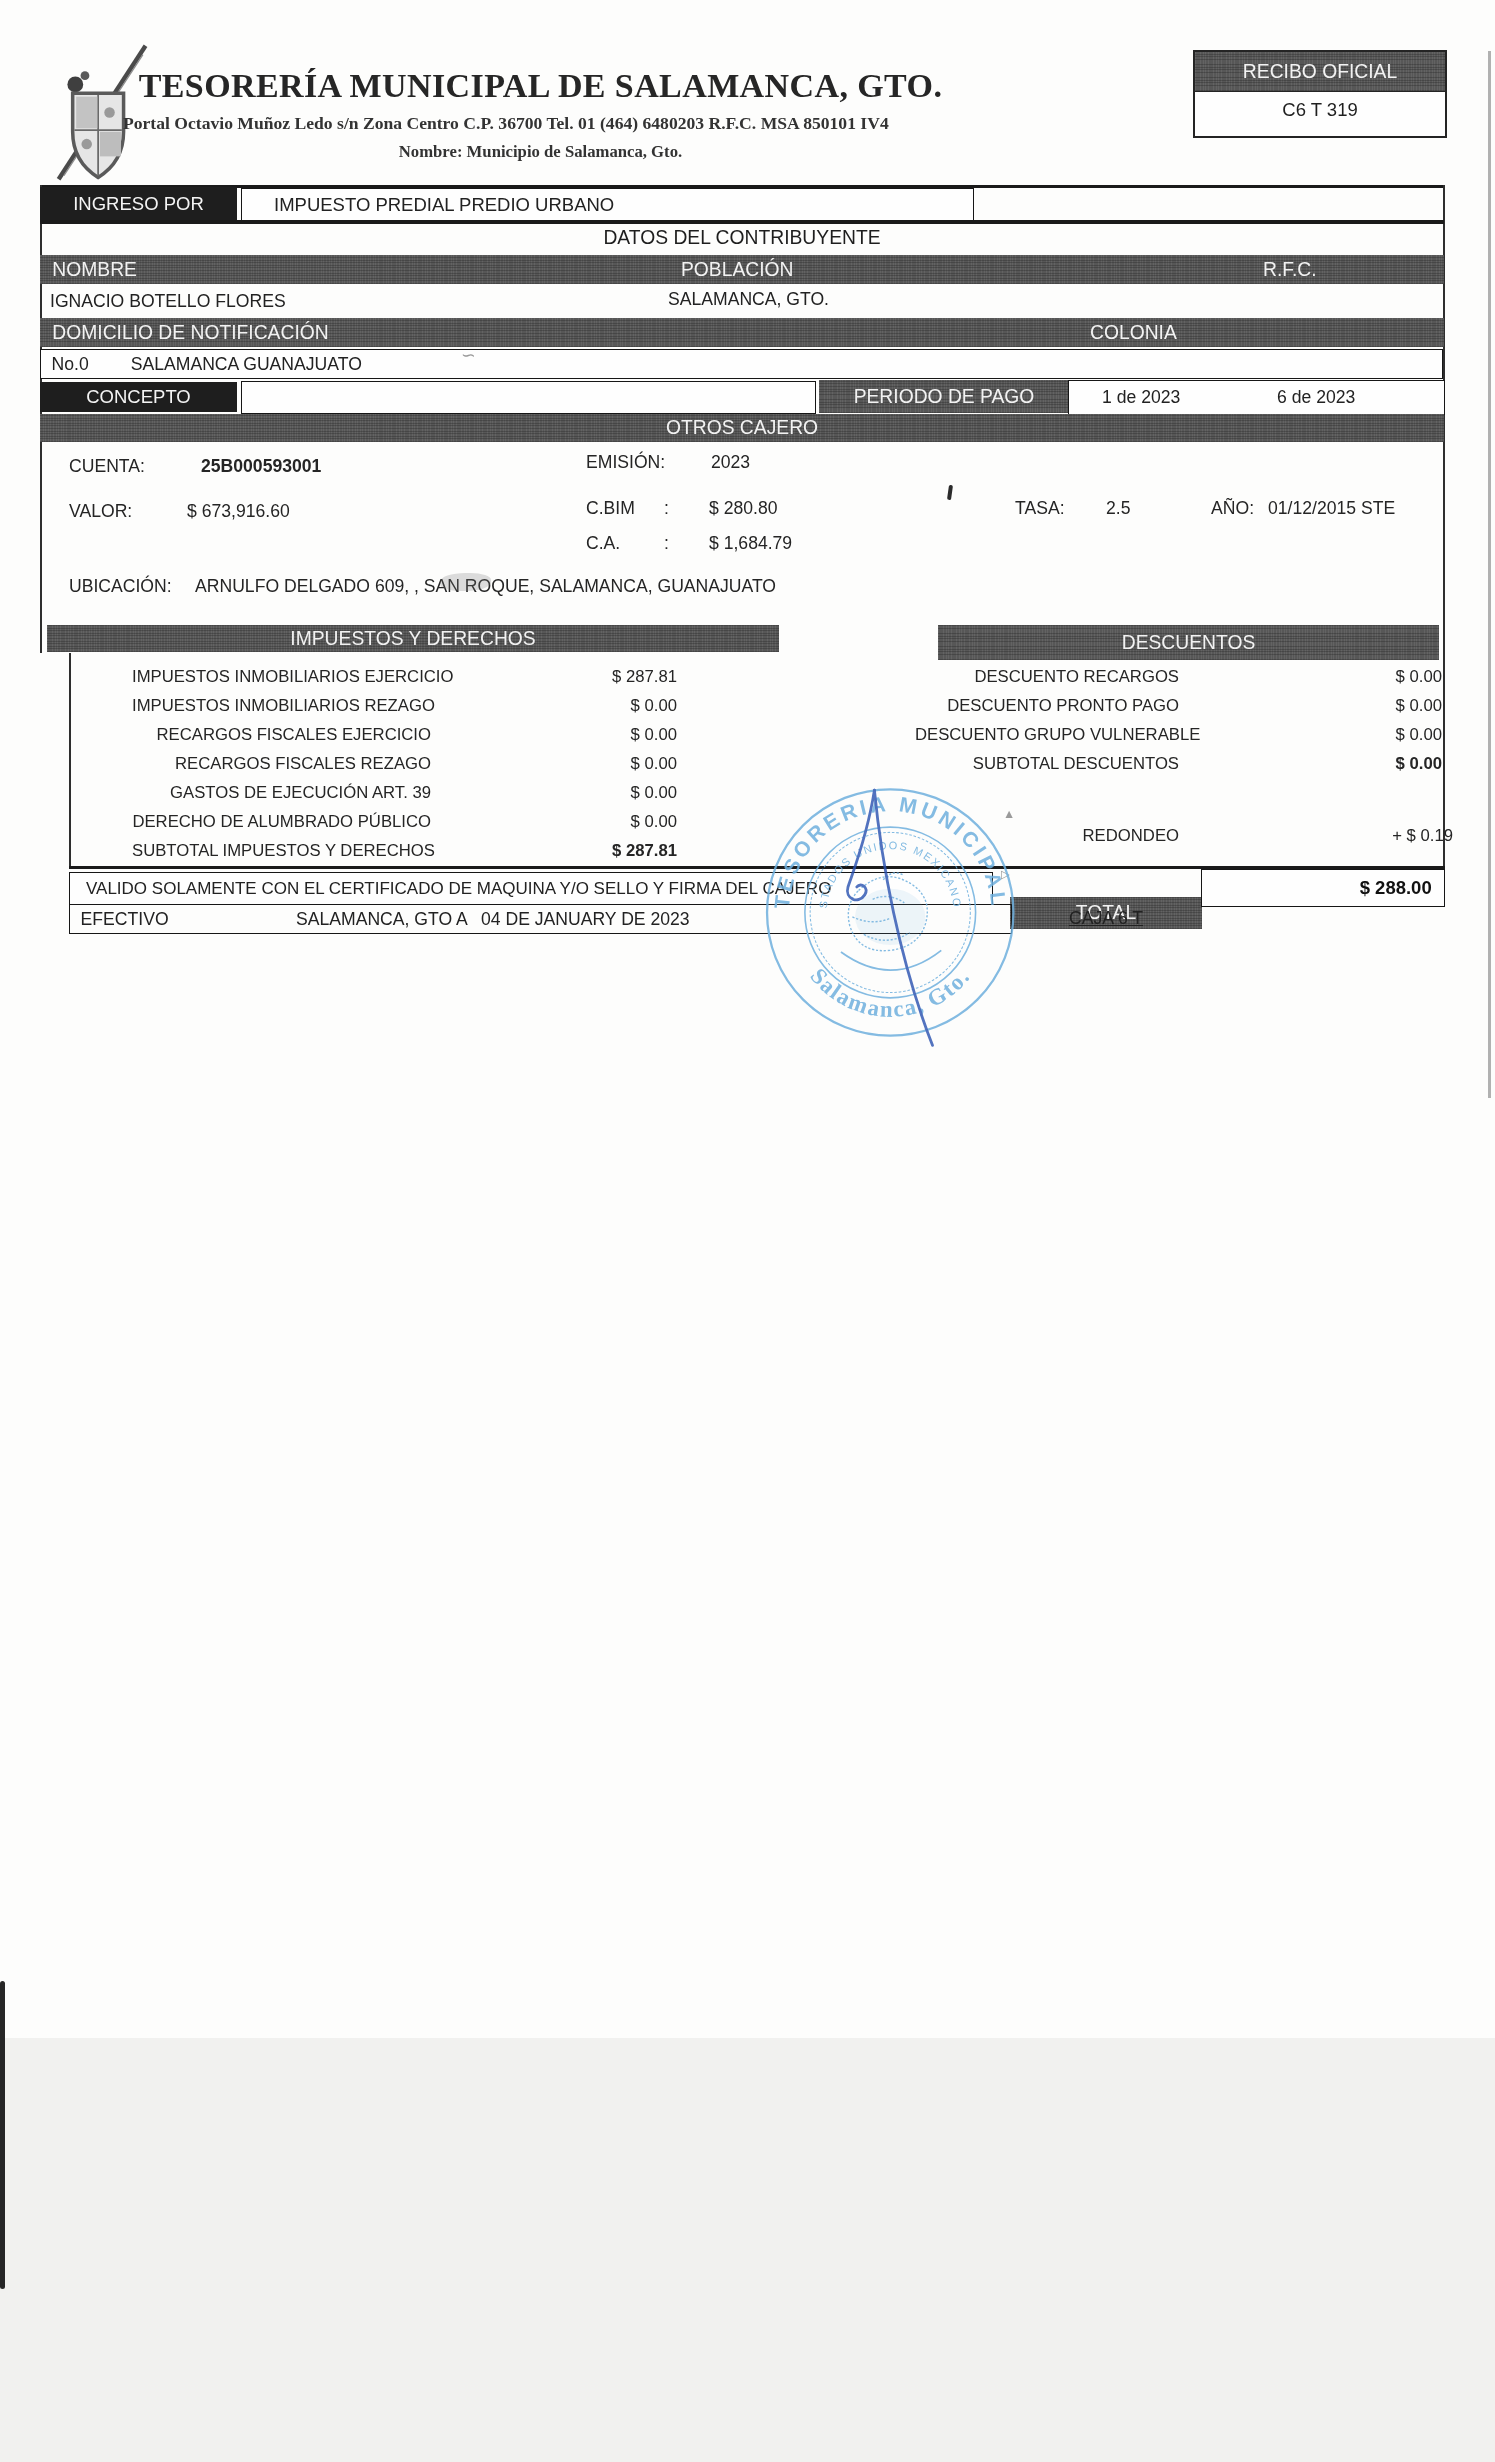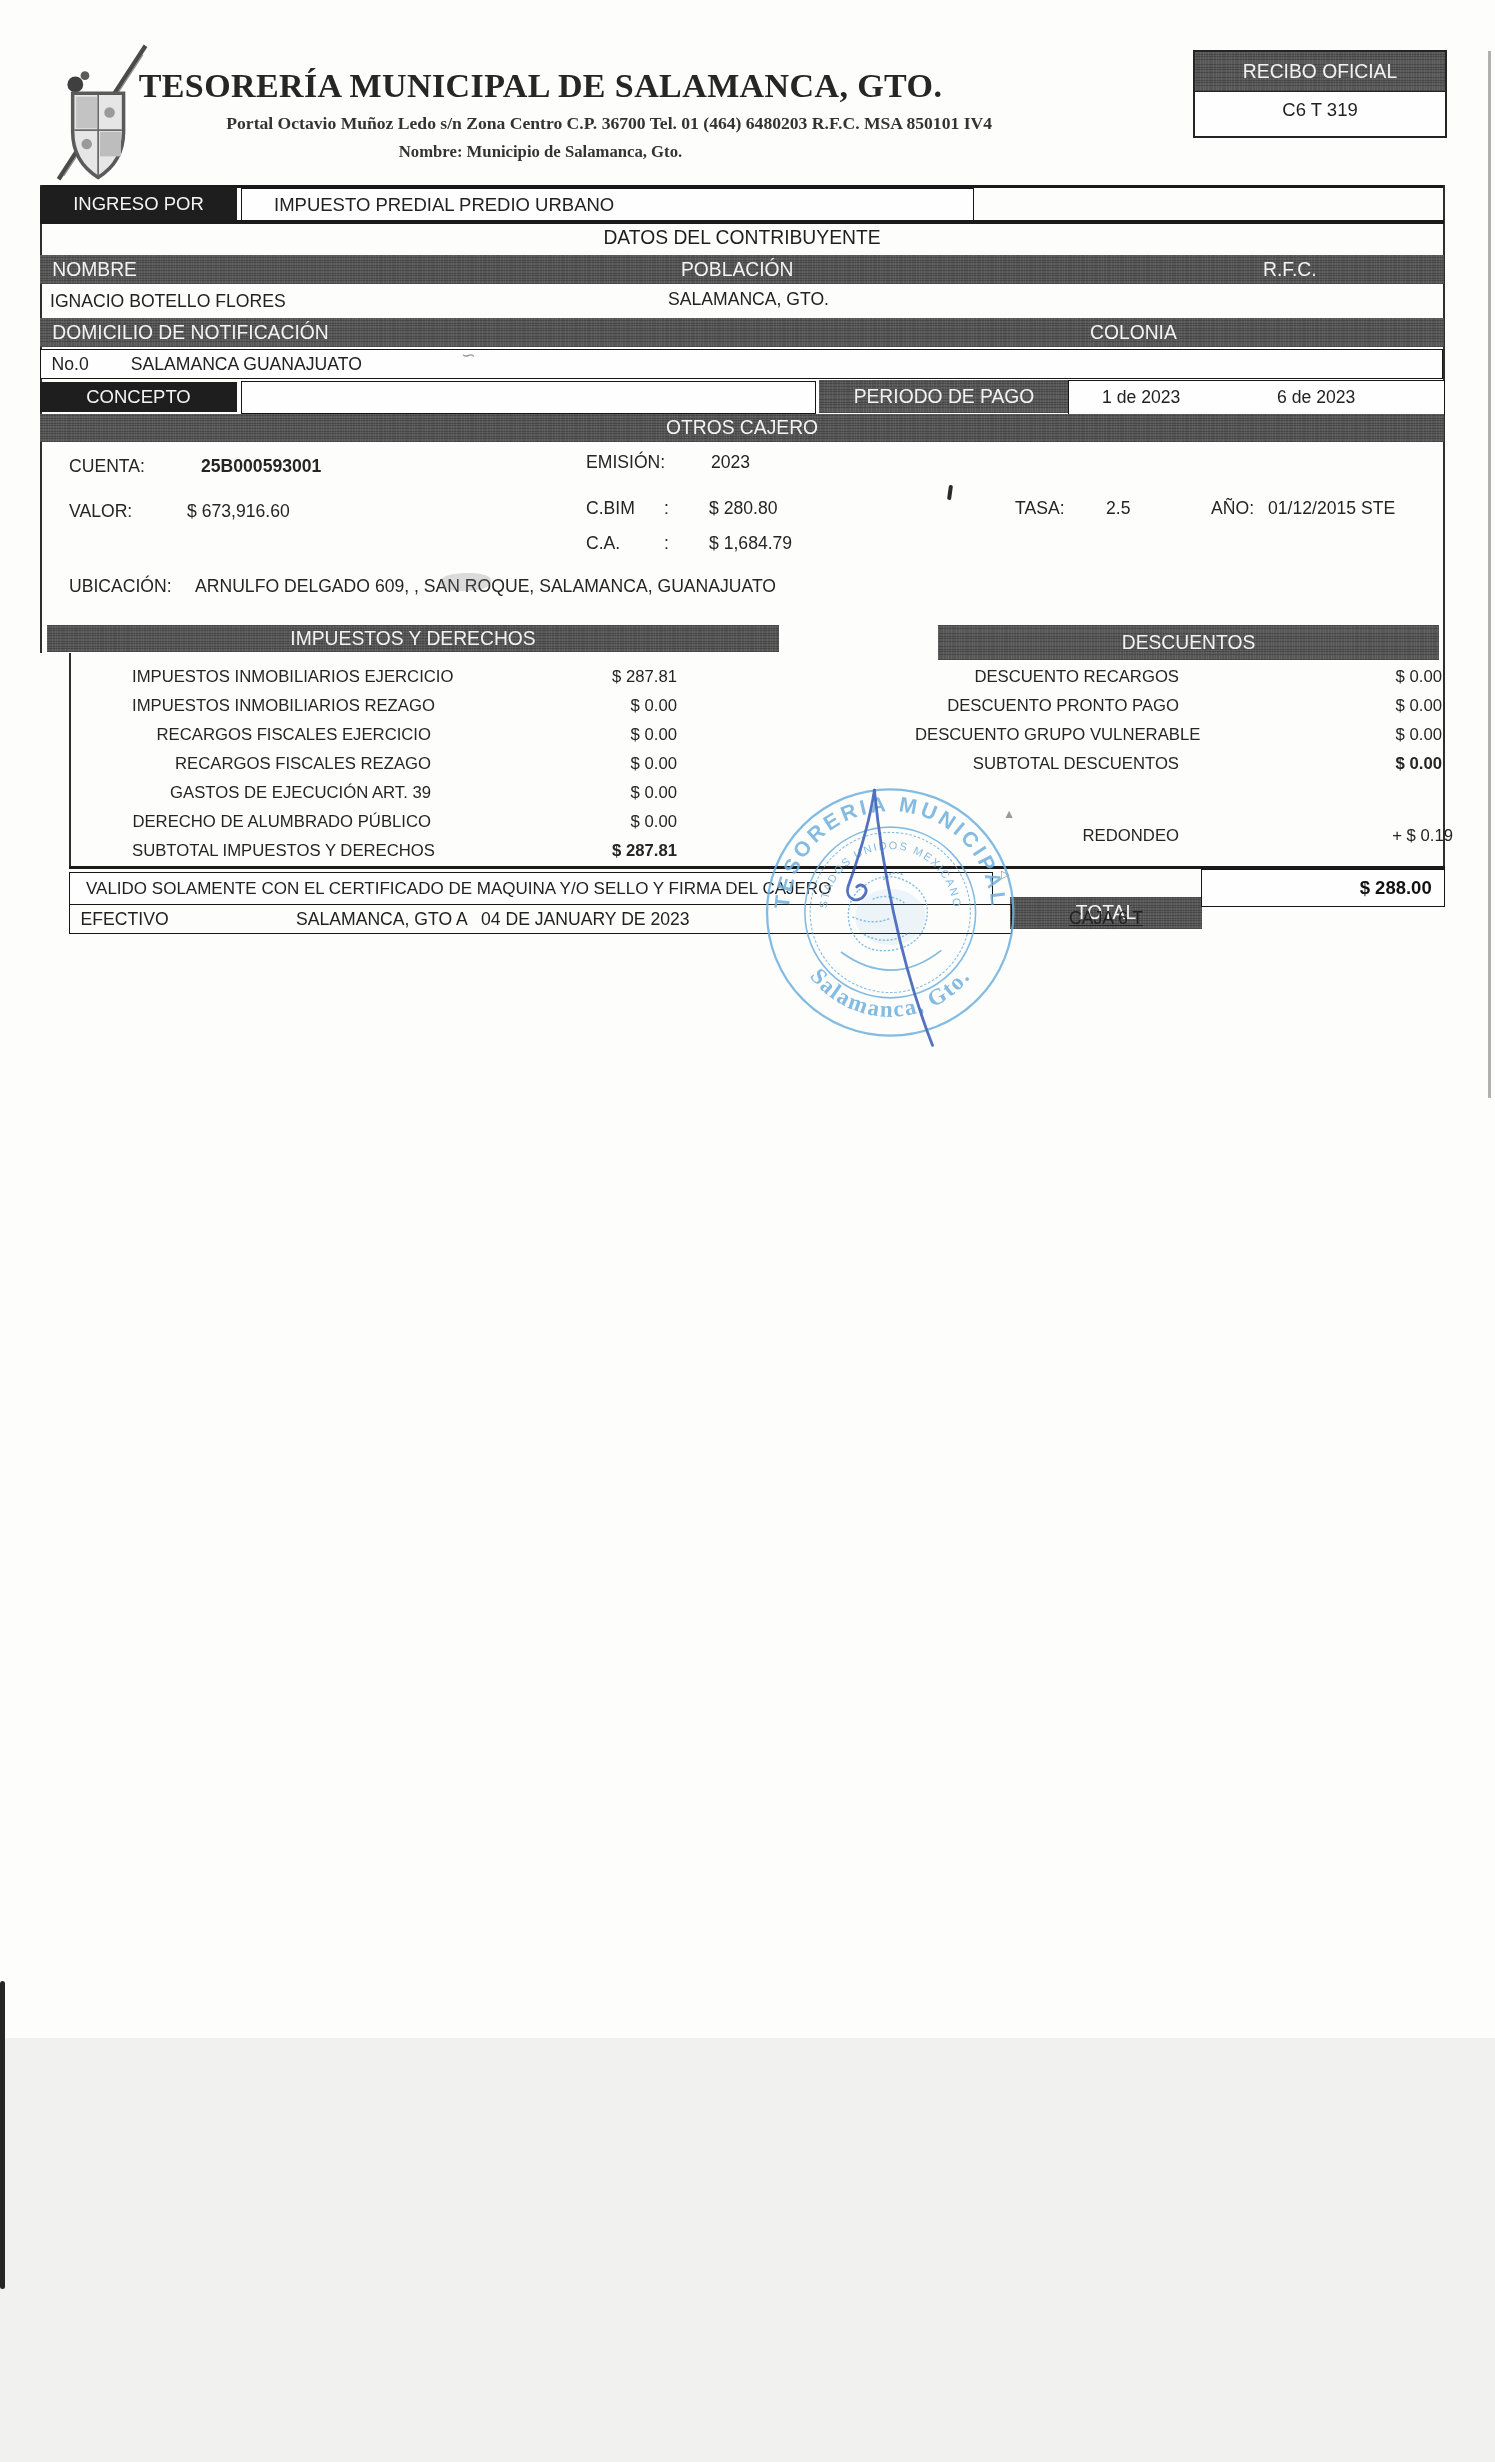--- a/index.html
+++ b/index.html
@@ -38,21 +38,21 @@
     <path d="M30 64 h58 v44 q0 34 -29 52 q-29 -18 -29 -52 z" fill="#e6e6e6" stroke="#5a5a5a" stroke-width="4"></path>
     <line x1="59" y1="66" x2="59" y2="158" stroke="#6a6a6a" stroke-width="2"></line>
     <line x1="32" y1="106" x2="86" y2="106" stroke="#6a6a6a" stroke-width="2"></line>
     <rect x="34" y="68" width="24" height="36" fill="#c3c3c3"></rect>
     <rect x="61" y="108" width="24" height="28" fill="#bdbdbd"></rect>
     <circle cx="46" cy="122" r="6" fill="#9a9a9a"></circle>
     <circle cx="72" cy="86" r="6" fill="#9a9a9a"></circle>
   </svg>
 
   <div class="abs serif b" style="left:123px;top:67px;width:835px;text-align:center;font-size:34px;color:#262626;letter-spacing:0.4px;">TESORERÍA MUNICIPAL DE SALAMANCA, GTO.</div>
-  <div class="abs serif b" style="left:123px;top:113px;width:835px;text-align:right;font-size:17.6px;color:#333;padding-left:34px;">Portal Octavio Muñoz Ledo s/n Zona Centro C.P. 36700 Tel. 01 (464) 6480203 R.F.C. MSA 850101 IV4</div>
+  <div class="abs serif b" style="left:123px;top:113px;width:835px;text-align:left;font-size:17.6px;color:#333;">Portal Octavio Muñoz Ledo s/n Zona Centro C.P. 36700 Tel. 01 (464) 6480203 R.F.C. MSA 850101 IV4</div>
   <div class="abs serif b" style="left:123px;top:142px;width:835px;text-align:center;font-size:16.7px;color:#333;">Nombre: Municipio de Salamanca, Gto.</div>
 
   <div class="abs" style="left:1193px;top:50px;width:250px;height:84px;border:2.6px solid #242424;background:#fefefe;">
     <div class="hbar ctr" style="position:absolute;left:0;top:0;width:100%;height:39px;font-size:19.3px;border-bottom:1.8px solid #242424;">RECIBO OFICIAL</div>
     <div class="abs t21" style="left:0;top:47px;width:100%;text-align:center;color:#1f1f1f;">C6 T 319</div>
   </div>
 
   <div class="abs" style="left:1488px;top:51px;width:2.6px;height:1047px;background:#a3a3a3;opacity:.85;"></div>
   <div class="abs" style="left:0;top:2038px;width:1495px;height:424px;background:#f1f1ef;"></div>
   <div class="abs" style="left:0;top:1981px;width:5.3px;height:308px;background:#262626;border-radius:2.6px;"></div>

